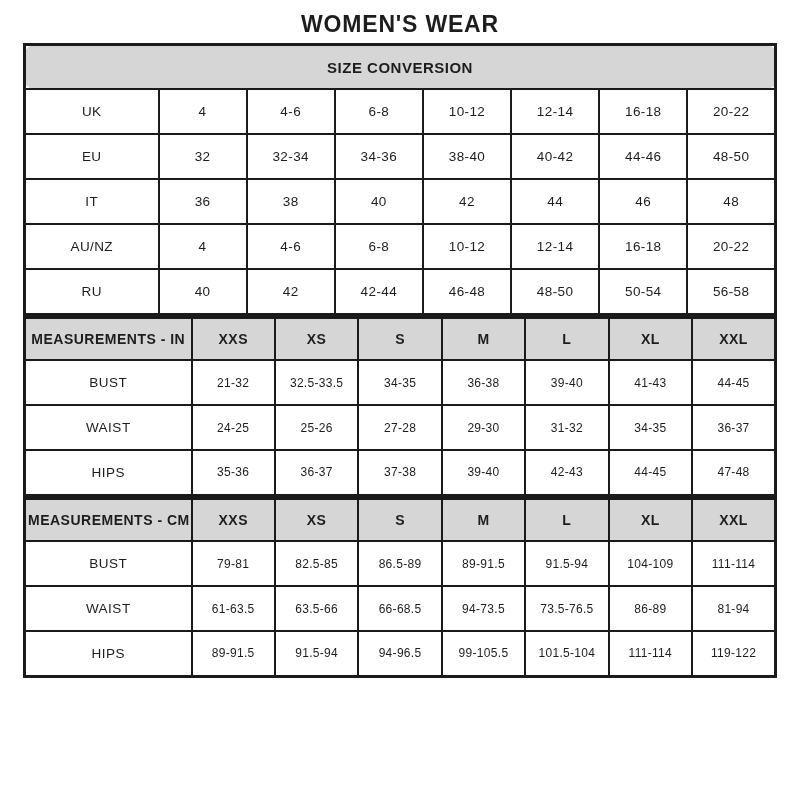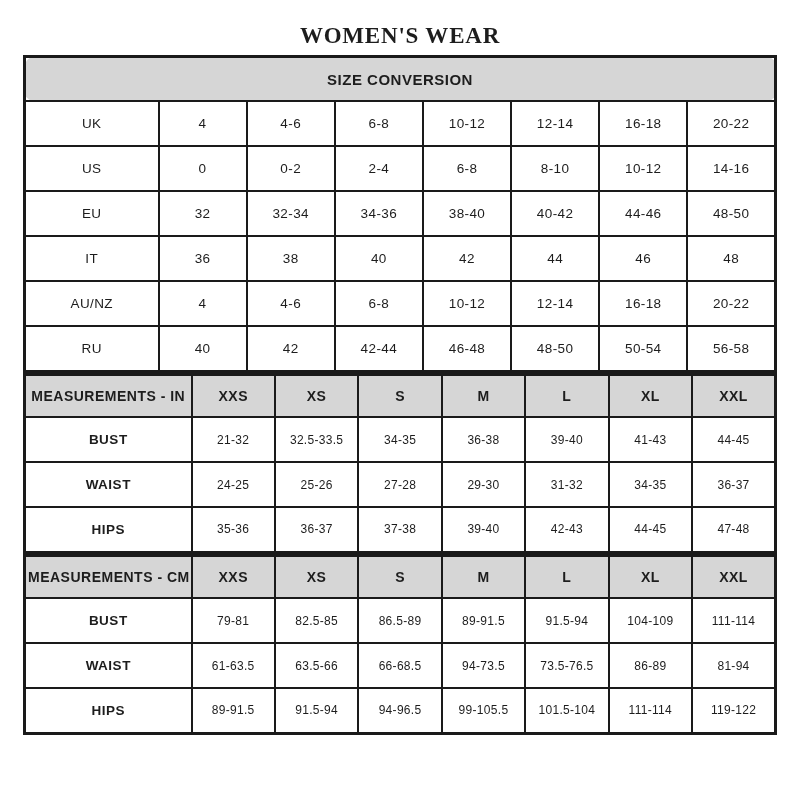--- a/index.html
+++ b/index.html
@@ -14,28 +14,27 @@
     font-family: "Liberation Sans", sans-serif;
     color: #1d1d1d;
   }
   .page {
     width: 800px;
     height: 800px;
     box-sizing: border-box;
   }
   .title {
     margin: 0;
-    padding-top: 23px;
+    padding-top: 11px;
     height: 32px;
     text-align: center;
     font-size: 23px;
     font-weight: bold;
     letter-spacing: 0.8px;
     color: #1d1d1d;
-    font-family: Liberation Serif, serif;
   }
   table.t {
     border-collapse: collapse;
     table-layout: fixed;
     width: 754px;
     margin: 0 auto;
     border: 3px solid #1a1a1a;
   }
   table.t th, table.t td {
     border: 2px solid #1a1a1a;
@@ -67,21 +66,21 @@
   .t2 { margin-top: 10px; }
   .t2 thead tr { height: 43px; }
   .t2 tbody tr { height: 45px; }
   .t2 .head-cell {
     background: #d6d6d6;
     font-size: 14px;
     font-weight: bold;
     letter-spacing: 0.5px;
   }
   .t2 .measure-label-cell {
-    font-weight: bold;
+    font-weight: normal;
     font-size: 13.5px;
     letter-spacing: 0.5px;
   }
   .t2 .measure-value-cell {
     font-weight: normal;
     font-size: 12px;
     letter-spacing: 0.3px;
   }
 </style>
 </head>
@@ -106,30 +105,20 @@
           <th class="row-label-cell">UK</th>
           <td class="value-cell">4</td>
           <td class="value-cell">4-6</td>
           <td class="value-cell">6-8</td>
           <td class="value-cell">10-12</td>
           <td class="value-cell">12-14</td>
           <td class="value-cell">16-18</td>
           <td class="value-cell">20-22</td>
         </tr>
         <tr>
-          <th class="row-label-cell">US</th>
-          <td class="value-cell">0</td>
-          <td class="value-cell">0-2</td>
-          <td class="value-cell">2-4</td>
-          <td class="value-cell">6-8</td>
-          <td class="value-cell">8-10</td>
-          <td class="value-cell">10-12</td>
-          <td class="value-cell">14-16</td>
-        </tr>
-        <tr>
           <th class="row-label-cell">EU</th>
           <td class="value-cell">32</td>
           <td class="value-cell">32-34</td>
           <td class="value-cell">34-36</td>
           <td class="value-cell">38-40</td>
           <td class="value-cell">40-42</td>
           <td class="value-cell">44-46</td>
           <td class="value-cell">48-50</td>
         </tr>
         <tr>

